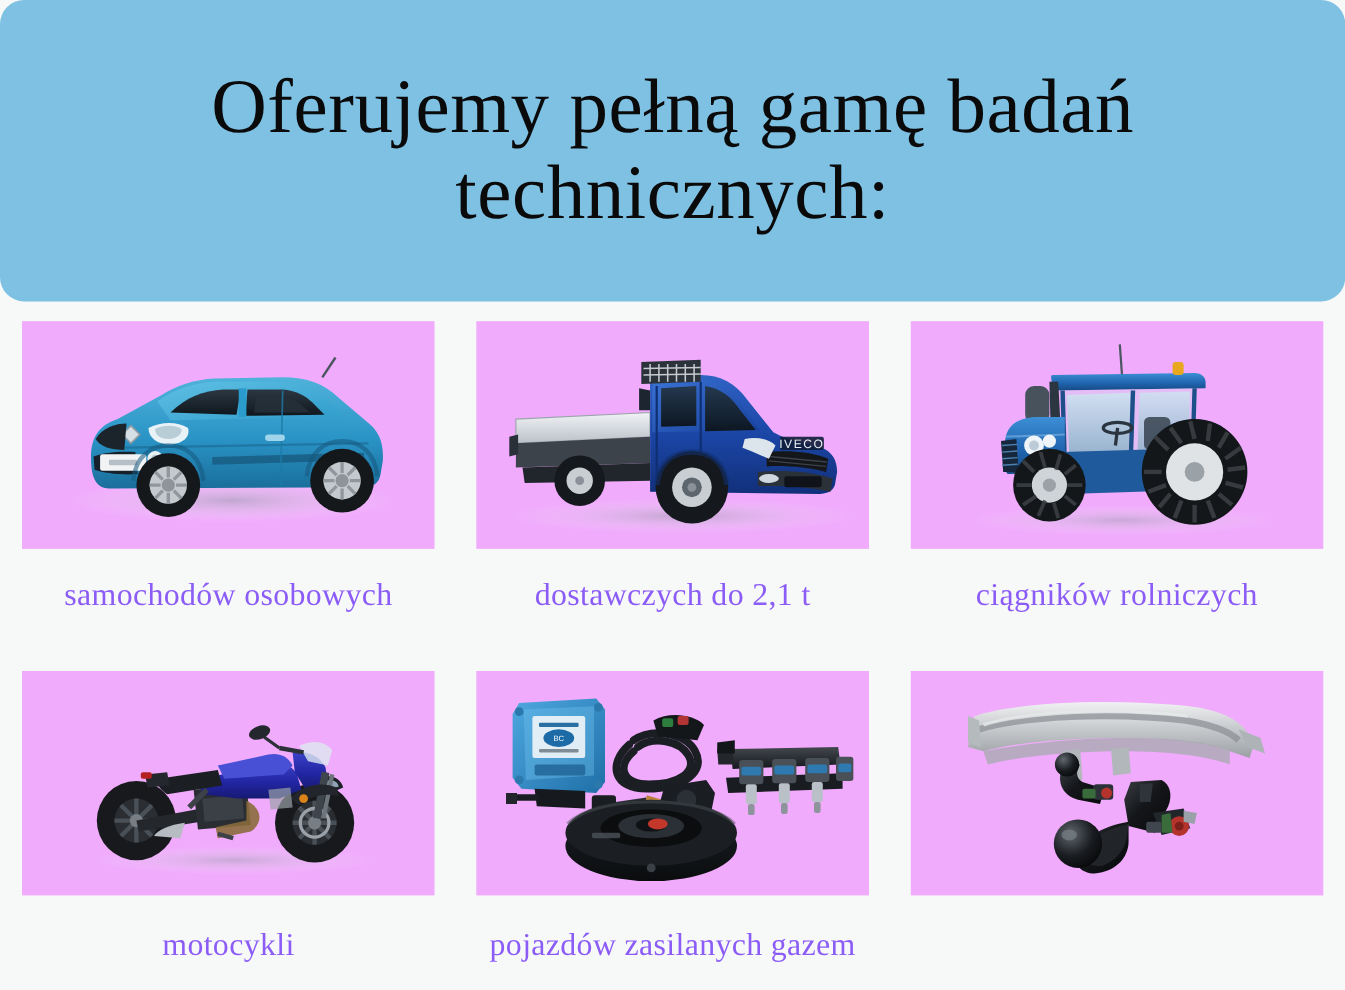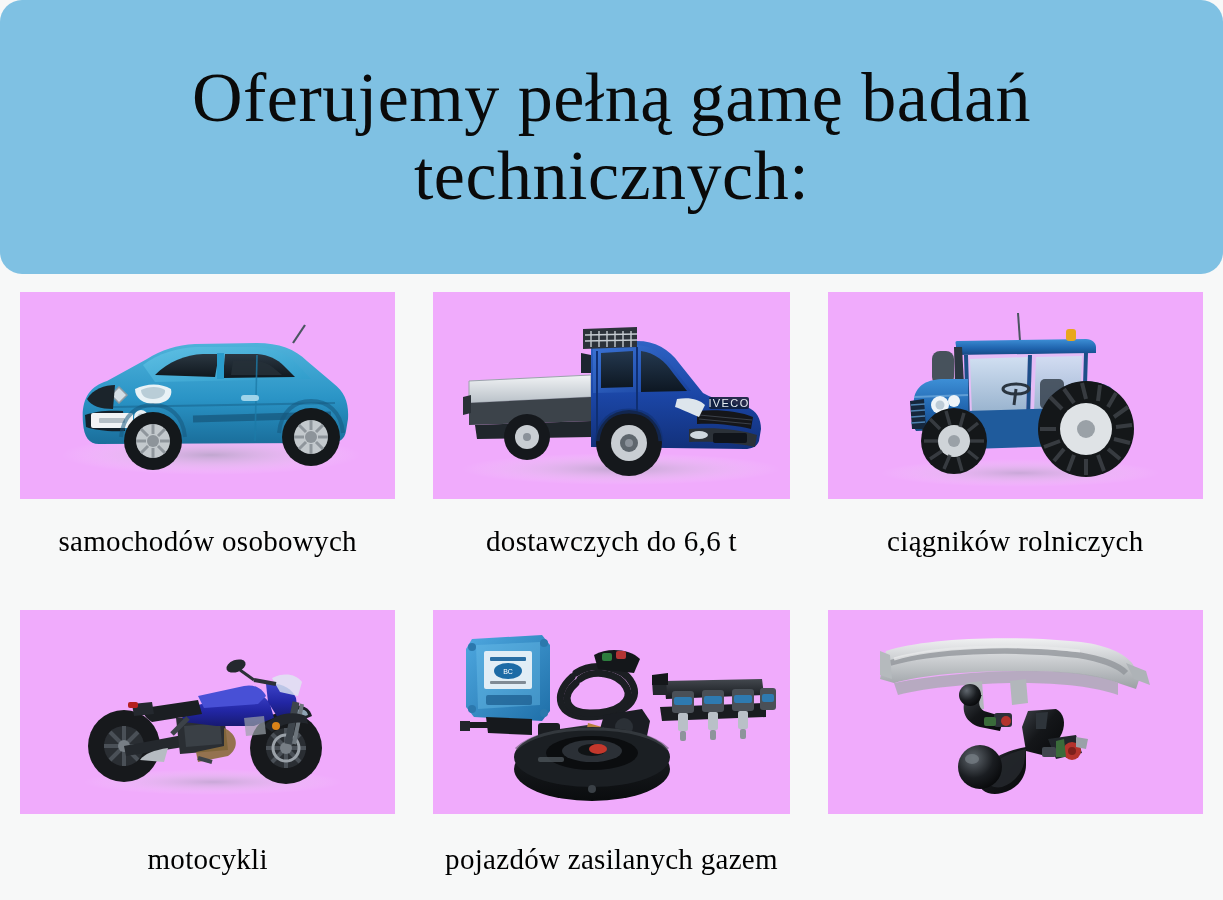--- a/index.html
+++ b/index.html
@@ -78,21 +78,21 @@
     overflow: hidden;
     position: relative;
   }
   .cat-row-2 .photo-card { height: 204px; }
 
   .photo-card svg { display: block; }
 
   .category-label {
     margin-top: 27px;
     text-align: center;
-    color: #000000;
+    color: #8b5cf6;
     font-family: "Liberation Serif", "DejaVu Serif", serif;
     font-size: 29px;
     font-weight: 400;
     line-height: 1.1;
     letter-spacing: 0.3px;
   }
   .cat-row-2 .category-label { margin-top: 30px; }
 </style>
 </head>
 <body>
@@ -280,21 +280,21 @@
         </g>
         <g>
           <circle cx="188" cy="142" r="33" fill="#15181c"></circle>
           <circle cx="188" cy="142" r="18" fill="#c9ced3"></circle>
           <circle cx="188" cy="142" r="9" fill="#5e666d"></circle>
           <circle cx="188" cy="142" r="4" fill="#8a9199"></circle>
         </g>
         <path d="M156 140 C158 120 170 110 188 110 C206 110 218 120 220 140" fill="none" stroke="#10306f" stroke-width="5" opacity="0.6"></path>
       </svg>
     </div>
-    <div class="category-label">dostawczych do 6,6 t</div>
+    <div class="category-label">dostawczych do 2,1 t</div>
   </div>
 
   <div class="category-cell cat-col-3 cat-row-1">
     <div class="photo-card">
       <svg width="330" height="190" viewBox="0 0 330 190">
         <defs>
           <linearGradient id="tracBody" x1="0" y1="0" x2="0" y2="1">
             <stop offset="0%" stop-color="#3d8fd6"></stop>
             <stop offset="60%" stop-color="#1f63ad"></stop>
             <stop offset="100%" stop-color="#164a84"></stop>

